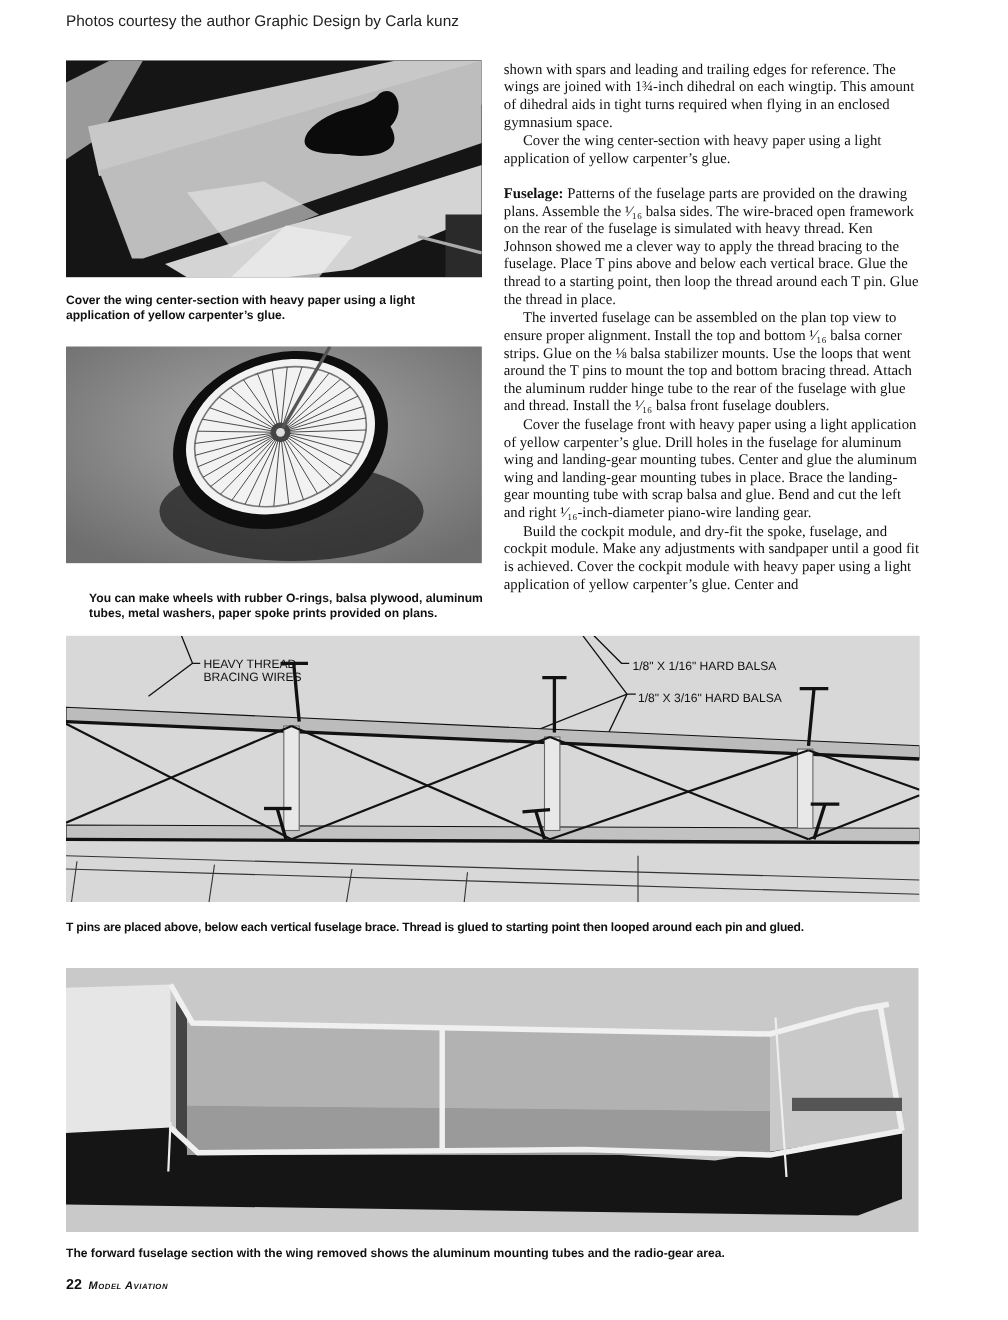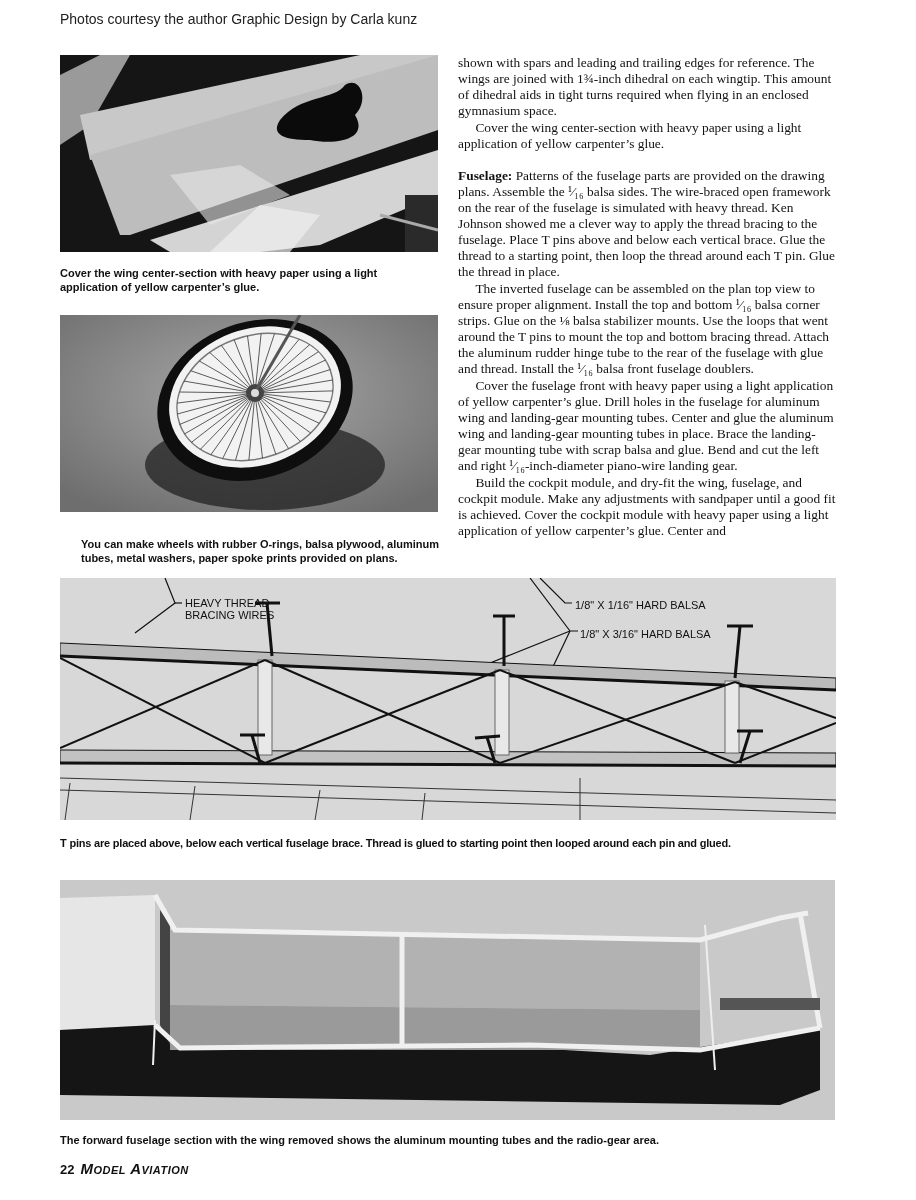--- a/index.html
+++ b/index.html
@@ -6,21 +6,21 @@
     body { width: 916px; height: 1200px; position: relative; overflow: hidden; color: #111; }
     .credit { position: absolute; left: 60px; top: 11px; font-family: "Liberation Sans", sans-serif; font-size: 14px; color: #222; }
     .photo { position: absolute; overflow: hidden; background: #888; }
     .caption { position: absolute; font-family: "Liberation Sans", sans-serif; font-weight: bold; font-size: 11px; line-height: 14px; color: #111; }
     .body-col { position: absolute; left: 457px; top: 54px; width: 382px; font-family: "Liberation Serif", serif; font-size: 13.4px; line-height: 16px; color: #111; }
     .body-col p { margin: 1px; text-indent: 1.3em; }
     .body-col p.noindent { text-indent: 0; }
     .body-col p.section { margin-top: 16px; text-indent: 0; }
     .body-col b { font-weight: bold; }
     .folio { position: absolute; left: 60px; top: 1160px; font-family: "Liberation Sans", sans-serif; font-weight: bold; font-size: 13px; }
-    .folio .mag { font-style: italic; font-size: 15px; letter-spacing: 0.5px; margin-left: 6px; font-variant: small-caps; }
+    .folio .mag { font-style: italic; font-size: 10px; letter-spacing: 0.5px; margin-left: 6px; font-variant: small-caps; }
     svg { display: block; }
     .label-text { font-family: "Liberation Sans", sans-serif; font-size: 11px; fill: #111; }
   </style>
 </head>
 <body>
 
 <div class="credit">Photos courtesy the author Graphic Design by Carla kunz</div>
 
 <div class="photo" style="left:60px; top:55px; width:378px; height:197px; background:#1a1a1a;">
   <svg width="378" height="197" viewBox="0 0 378 197">
@@ -101,21 +101,21 @@
   <div>You can make wheels with rubber O-rings, balsa plywood, aluminum</div>
   <div>tubes, metal washers, paper spoke prints provided on plans.</div>
 </div>
 
 <div class="body-col">
   <p class="noindent">shown with spars and leading and trailing edges for reference. The wings are joined with 1¾-inch dihedral on each wingtip. This amount of dihedral aids in tight turns required when flying in an enclosed gymnasium space.</p>
   <p>Cover the wing center-section with heavy paper using a light application of yellow carpenter’s glue.</p>
   <p class="section"><b>Fuselage:</b><span> Patterns of the fuselage parts are provided on the drawing plans. Assemble the ¹⁄₁₆ balsa sides. The wire-braced open framework on the rear of the fuselage is simulated with heavy thread. Ken Johnson showed me a clever way to apply the thread bracing to the fuselage. Place T pins above and below each vertical brace. Glue the thread to a starting point, then loop the thread around each T pin. Glue the thread in place.</span></p>
   <p>The inverted fuselage can be assembled on the plan top view to ensure proper alignment. Install the top and bottom ¹⁄₁₆ balsa corner strips. Glue on the ⅛ balsa stabilizer mounts. Use the loops that went around the T pins to mount the top and bottom bracing thread. Attach the aluminum rudder hinge tube to the rear of the fuselage with glue and thread. Install the ¹⁄₁₆ balsa front fuselage doublers.</p>
   <p>Cover the fuselage front with heavy paper using a light application of yellow carpenter’s glue. Drill holes in the fuselage for aluminum wing and landing-gear mounting tubes. Center and glue the aluminum wing and landing-gear mounting tubes in place. Brace the landing-gear mounting tube with scrap balsa and glue. Bend and cut the left and right ¹⁄₁₆-inch-diameter piano-wire landing gear.</p>
-  <p>Build the cockpit module, and dry-fit the wing, fuselage, and cockpit module. Make any adjustments with sandpaper until a good fit is achieved. Cover the cockpit module with heavy paper using a light application of yellow carpenter’s glue. Center and</p>
+  <p>Build the cockpit module, and dry-fit the spoke, fuselage, and cockpit module. Make any adjustments with sandpaper until a good fit is achieved. Cover the cockpit module with heavy paper using a light application of yellow carpenter’s glue. Center and</p>
 </div>
 
 <div class="photo" style="left:60px; top:578px; width:776px; height:242px; background:#d6d6d6;">
   <svg width="776" height="242" viewBox="0 0 776 242">
     <rect width="776" height="242" fill="#d8d8d8"></rect>
 
     <line x1="0" y1="212" x2="776" y2="235" stroke="#333" stroke-width="1"></line>
     <line x1="0" y1="200" x2="776" y2="222" stroke="#333" stroke-width="1"></line>
     <line x1="10" y1="205" x2="5" y2="242" stroke="#333"></line>
     <line x1="135" y1="208" x2="130" y2="242" stroke="#333"></line>

